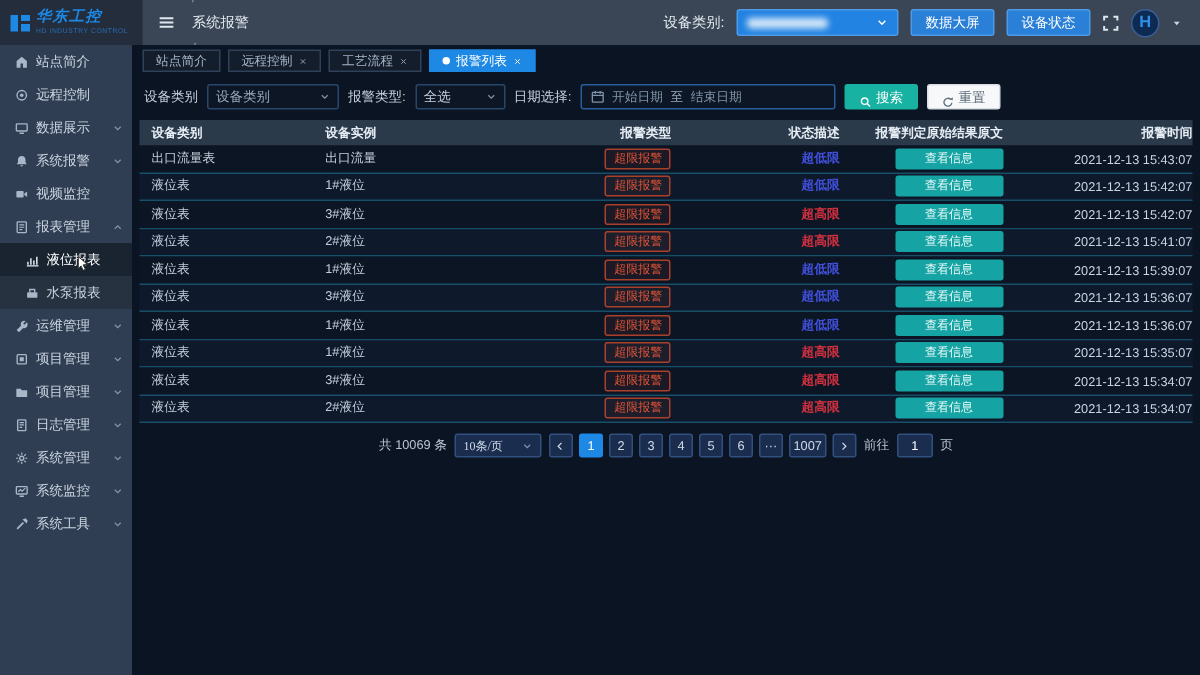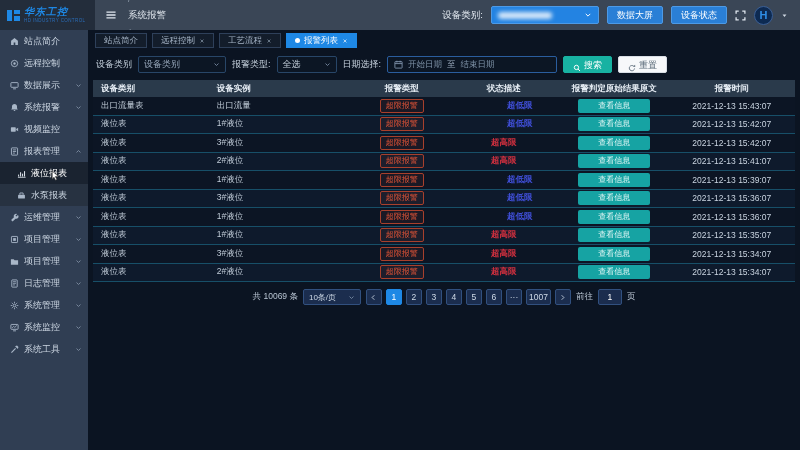--- a/index.html
+++ b/index.html
@@ -69,31 +69,31 @@
   .btn-search { background:#18b2a2; color:#fff; border:1px solid #18b2a2; }
   .btn-reset { background:#f7f8fa; color:#5c6b7a; border:1px solid #d9dee5; }
 
   
   .table { margin:0 5px; flex:0 0 auto; }
   .thead, .trow { display:grid; grid-template-columns:16.5% 21% 13% 16% 15.5% 18%; align-items:center; }
   .thead { height:17px; background:#2a3a4b; font-size:8.5px; font-weight:bold; color:#e6edf4; }
   .trow { height:18.5px; font-size:8.5px; background:#0c1524; border-bottom:1px solid #174f68; }
   .trow.alt { background:#0e1a2c; }
   .tl { text-align:left; padding-left:8px; }
-  .tc { text-align:center; }
+  .tc { text-align:right; }
   .badge-alarm { display:inline-block; font-size:8px; color:#e25436; border:1px solid #a8402c; background:rgba(226,84,54,.07); padding:1px 5px; border-radius:2px; line-height:1.2; }
   .status { font-size:8.5px; font-weight:bold; }
   .status.blue { color:#4150dc;padding-left:32px; }
   .status.red { color:#d3303f; }
   .btn-view { display:inline-block; font-size:8px; background:#16a3a3; color:#eafaf9; padding:2px 20px; border-radius:2px; cursor:pointer; line-height:1.2; }
   .time { color:#c9d4e0; }
 
   
   .pagination { display:flex; align-items:center; justify-content:center; gap:5px; margin-top:7px; font-size:8.5px; color:#b9c5d3; flex:0 0 auto; }
-  .sel-size { width:58px; height:16px; background:#1b2d4e; border:1px solid #31507f; color:#d0dbe8; font-size:8px; }
+  .sel-size { width:58px; height:16px; background:#1b2d4e; border:1px solid #31507f; color:#d0dbe8; font-size:8px;font-family:Liberation Serif, serif; }
   .pages { display:flex; gap:4px; align-items:center; }
   .pbtn { min-width:16px; height:16px; padding:0 2px; background:#1b2d4e; border:1px solid #31507f; border-radius:2px; color:#d0dbe8; font-size:8.5px; display:flex; align-items:center; justify-content:center; cursor:pointer; }
   .pbtn.active { background:#1e88e5; border-color:#1e88e5; color:#fff; }
   .pbtn .pgic { width:7px; height:7px; color:#d0dbe8; }
   .goto-input { width:24px; height:16px; background:#1b2d4e; border:1px solid #31507f; border-radius:2px; color:#fff; font-size:8.5px; text-align:center; font-family:inherit; }
 
   .svgwrap svg, .svgic, .pgic { display:block; width:100%; height:100%; }
   .svgwrap { display:inline-block; }
 </style>
 </head>

